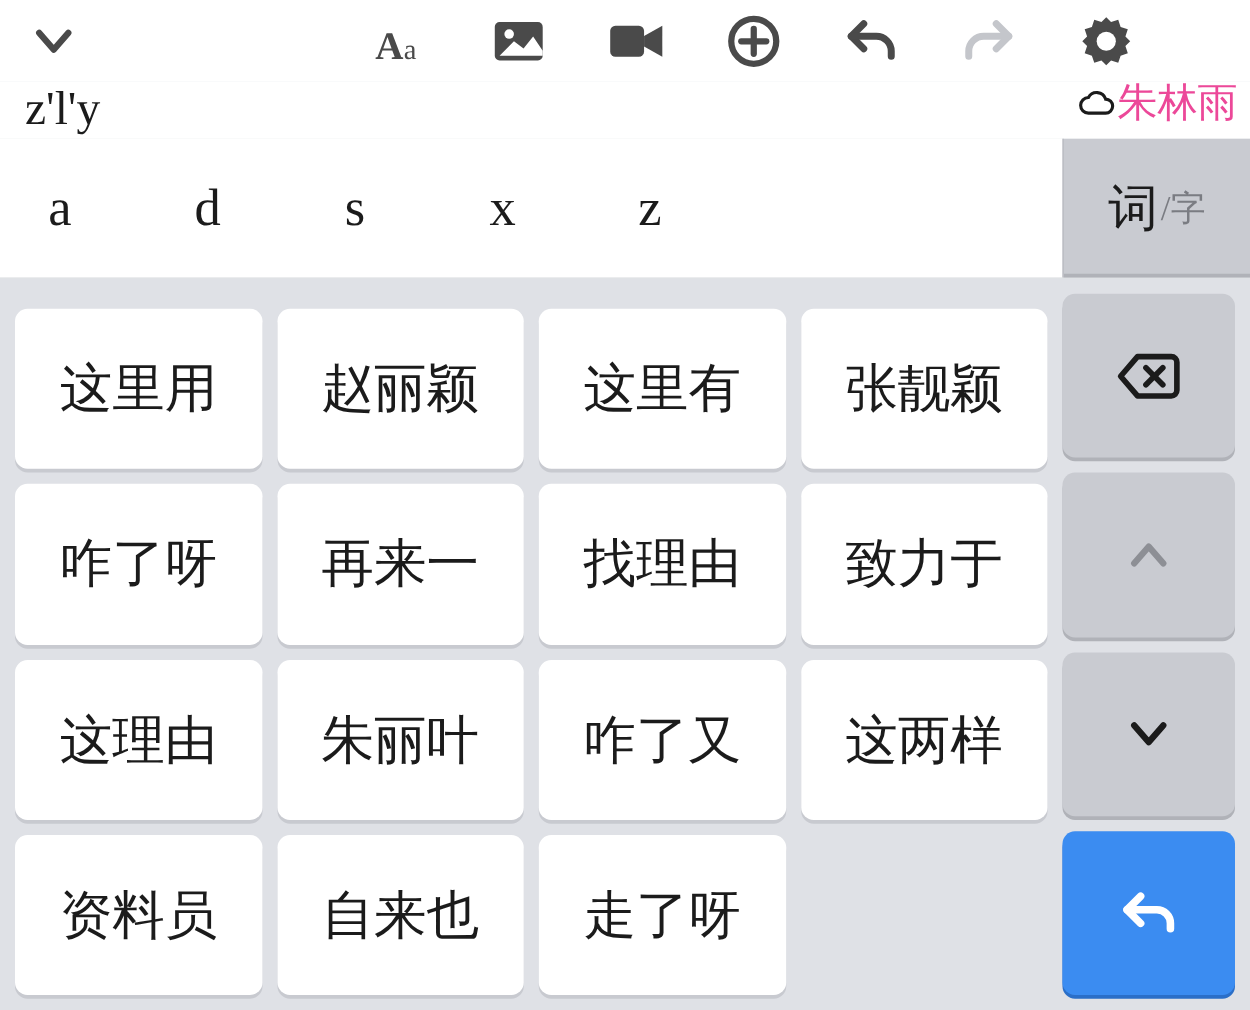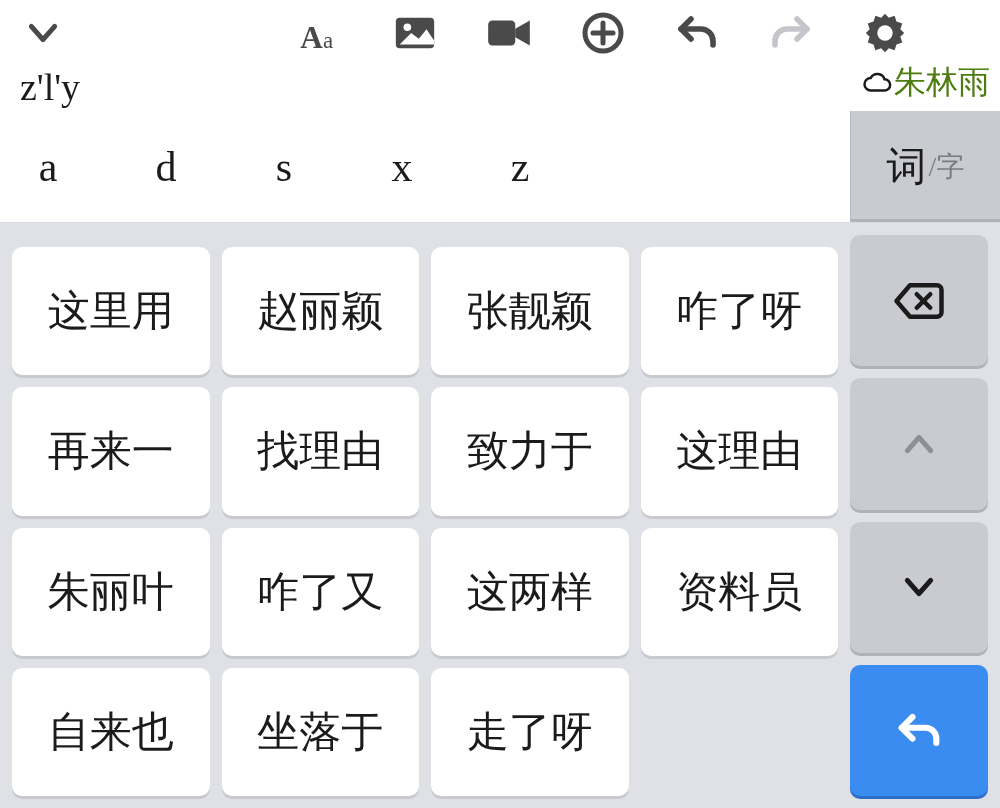--- a/index.html
+++ b/index.html
@@ -25,21 +25,21 @@
       display:flex; align-items:flex-end;
       padding: 0 12px 2px 20px;
       font-family: "Times New Roman", serif;
       font-size: 38px;
       color:#1b1b1b;
       position: relative;
     }
     .cloud-name {
       position:absolute; right:10px; top:-4px;
       display:flex; align-items:center; gap:2px;
-      font-size:32px; color:#4d7c0f;
+      font-size:32px; color:#ec4899;
       font-family: "PingFang SC", serif;
     }
 
     .filter-row {
       height: 112px;
       background:#ffffff;
       display:flex;
       align-items:center;
       border-bottom: 1px solid #d8dade;
       position: relative;
@@ -182,32 +182,32 @@
   <div class="mode-key">
     <span>词</span>
       <span class="sub">/字</span>
   </div>
 </div>
 
 <div class="grid-area">
   <div class="cand-grid">
     <div class="cand">这里用</div>
     <div class="cand">赵丽颖</div>
+    <div class="cand">这里有</div>
     <div class="cand">张靓颖</div>
     <div class="cand">咋了呀</div>
     <div class="cand">再来一</div>
     <div class="cand">找理由</div>
     <div class="cand">致力于</div>
     <div class="cand">这理由</div>
     <div class="cand">朱丽叶</div>
     <div class="cand">咋了又</div>
     <div class="cand">这两样</div>
     <div class="cand">资料员</div>
     <div class="cand">自来也</div>
-    <div class="cand">坐落于</div>
     <div class="cand">走了呀</div>
   </div>
   <div class="side-col">
     <div class="side-key">
       <svg width="54" height="54" viewBox="0 0 24 24">
           <path d="M8 5 H20 A2 2 0 0 1 22 7 V17 A2 2 0 0 1 20 19 H8 L2 12 Z" fill="none" stroke="#1b1b1b" stroke-width="2" stroke-linejoin="round"></path>
           <line x1="11" y1="9" x2="17" y2="15" stroke="#1b1b1b" stroke-width="2" stroke-linecap="round"></line>
           <line x1="17" y1="9" x2="11" y2="15" stroke="#1b1b1b" stroke-width="2" stroke-linecap="round"></line>
         </svg>
     </div>

